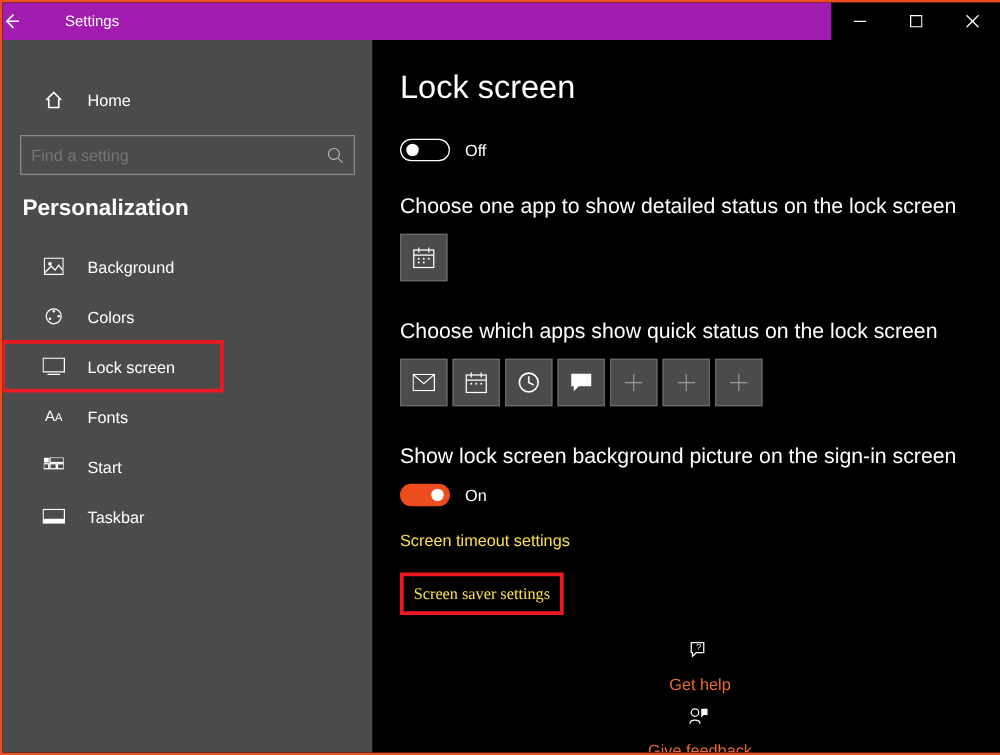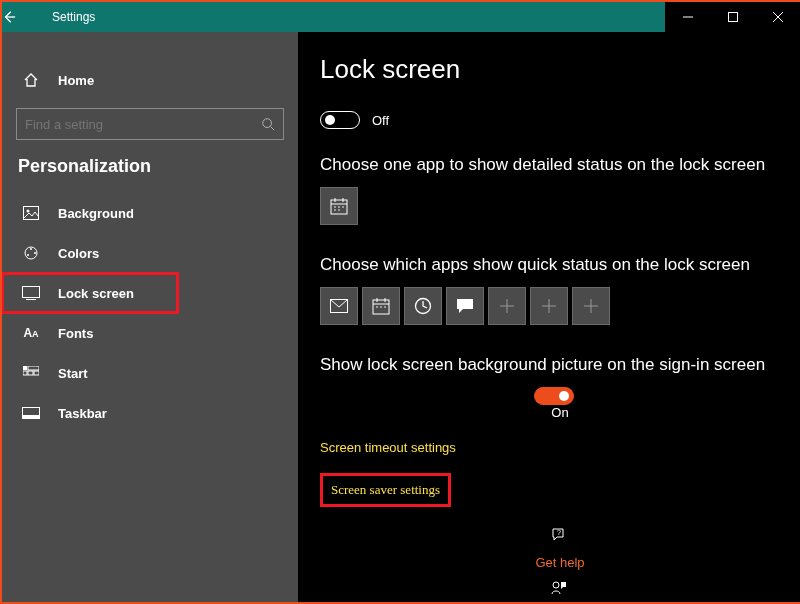--- a/index.html
+++ b/index.html
@@ -11,21 +11,21 @@
     color: #fff;
     overflow: hidden;
     position: relative;
     border: 2px solid #ed4c1c;
     border-right: none;
   }
   .titlebar {
     height: 30px;
     display: flex;
     align-items: center;
-    background: #0f766e;
+    background: #a21caf;
     position: relative;
   }
   .titlebar .back {
     width: 40px; text-align: center; font-size: 14px; color: #fff;
   }
   .titlebar .title { margin-left: 10px; font-size: 12px; }
   .titlebar .controls {
     position: absolute; right: 0; top: 0; height: 30px;
     display: flex; background:#000;
   }
@@ -37,22 +37,21 @@
   .main { display:flex; height: calc(604px - 34px); }
   .sidebar {
     width: 296px;
     background: #4b4b4b;
     padding-top: 28px;
     color: #fff;
   }
   .home-row, .nav-item {
     display:flex; align-items:center;
     height: 40px;
-    padding-left: 18px;
-    font-weight: bold;
+    padding-left: 30px;
   }
   .home-row .icon, .nav-item .icon {
     width: 22px; display:inline-flex; align-items:flex-end; justify-content:center;
   }
   .home-row span.lbl, .nav-item span.lbl { margin-left: 16px; font-size: 13px; }
   .search-wrap { padding: 8px 14px 10px 14px; }
   .search {
     width: 100%; height: 32px;
     border: 1px solid #8a8a8a;
     background: transparent;
@@ -305,21 +304,21 @@
           <span>
             <svg width="14" height="14">
               <line x1="7" y1="0" x2="7" y2="14" stroke="#999"></line>
               <line x1="0" y1="7" x2="14" y2="7" stroke="#999"></line>
             </svg>
           </span>
         </div>
     </div>
 
     <div class="sub">Show lock screen background picture on the sign-in screen</div>
-    <div class="toggle-row" style="margin-bottom:20px;flex-direction:column;">
+    <div class="toggle-row" style="margin-bottom:20px;">
       <div class="toggle on">
           <div class="knob"></div>
         </div>
       <span>On</span>
     </div>
 
     <a class="link">Screen timeout settings</a>
     <a class="link boxed">Screen saver settings</a>
 
     <div class="help-row">

